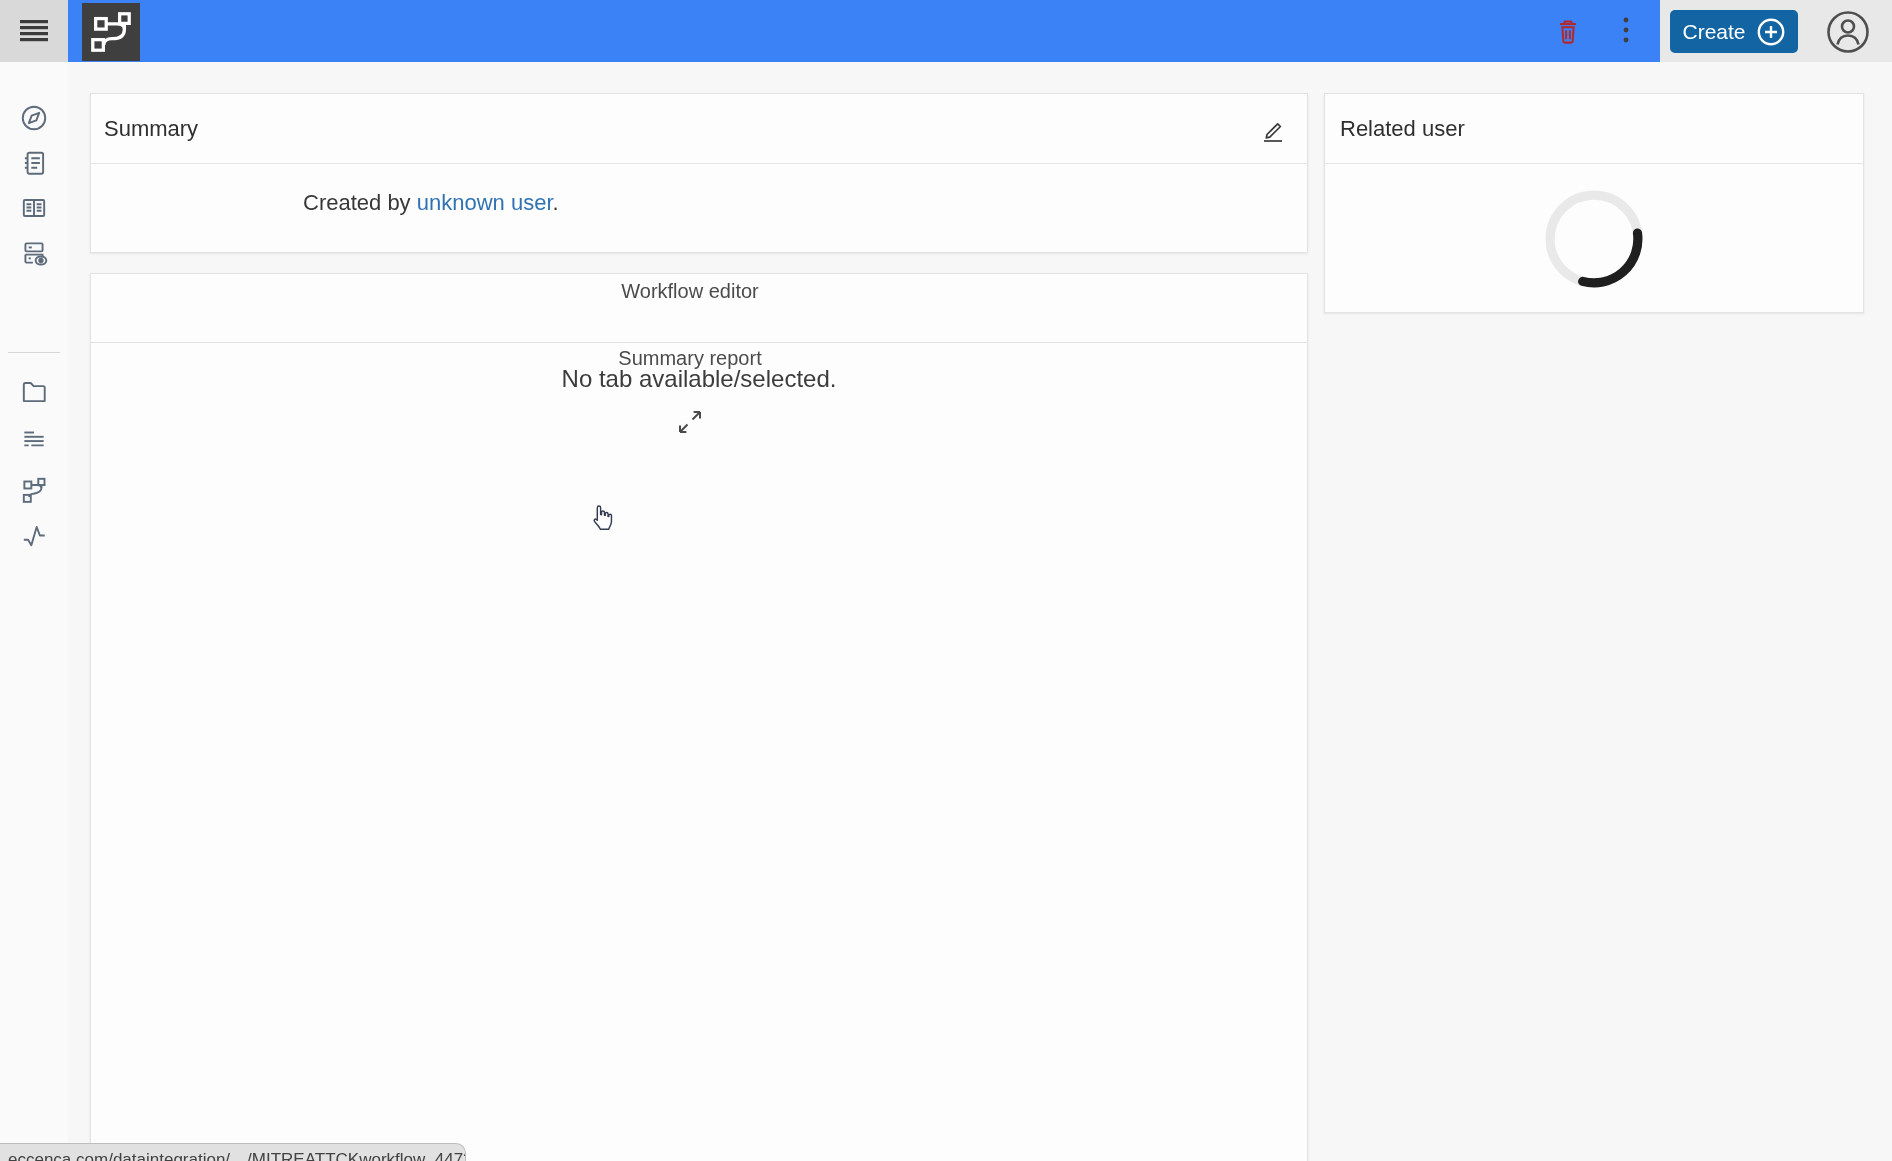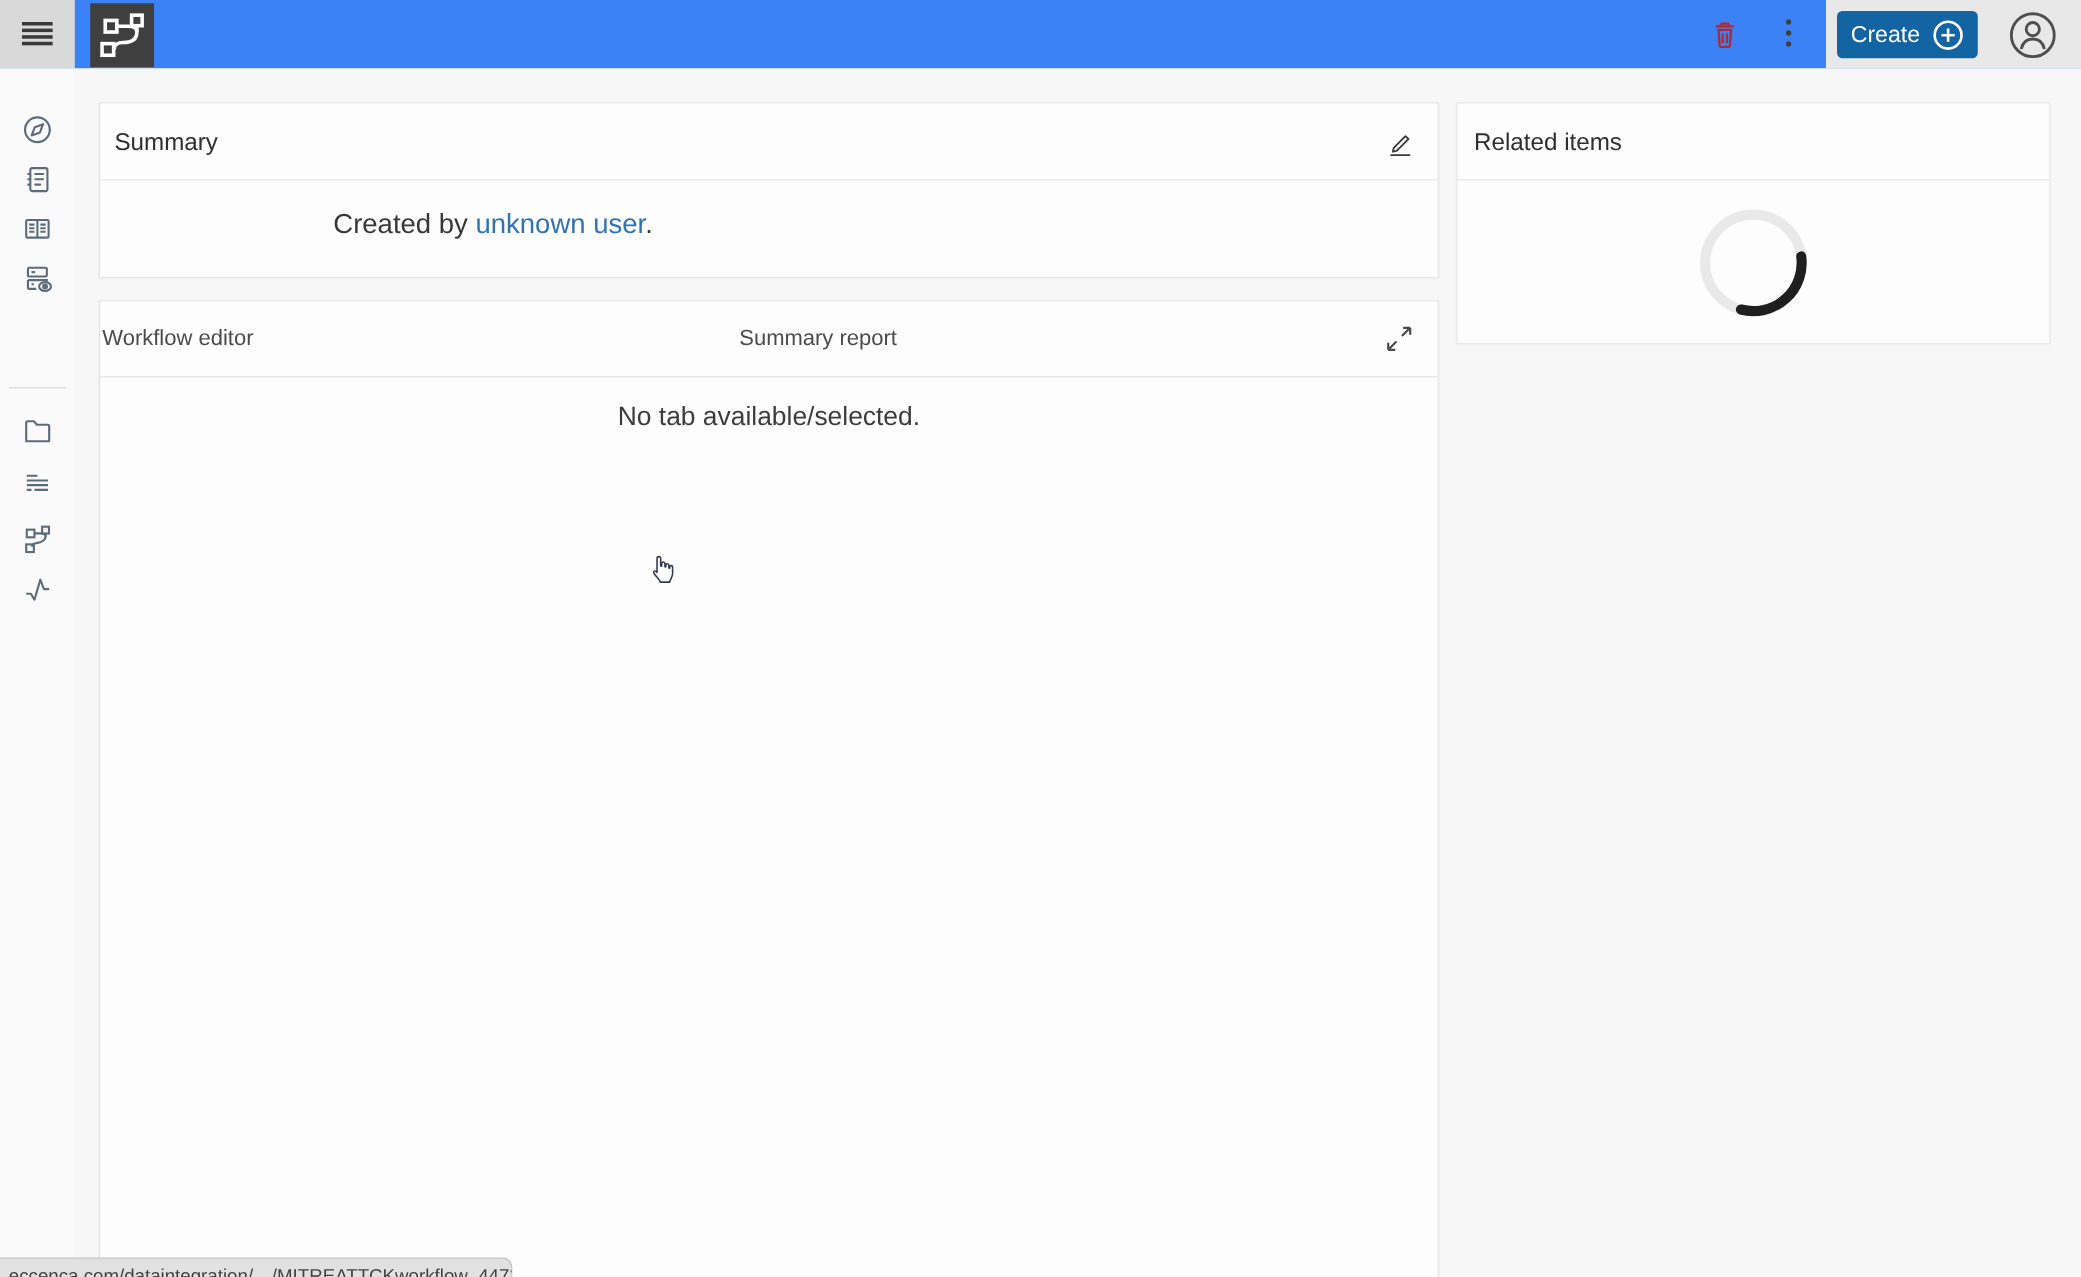--- a/index.html
+++ b/index.html
@@ -29,26 +29,26 @@
 
   
   .card { position:absolute; background:#fdfdfd; border:1px solid #e3e3e3;
     box-shadow:0 1px 2px rgba(0,0,0,0.08); }
   .card-header { height:69px; display:flex; align-items:center; }
   .card-title { font-size:22px; color:#2f2f2f; }
   .card-divider { height:0; border-top:1px solid #e4e4e4; }
 
   .summary-card { left:90px; top:93px; width:1218px; height:160px; }
   .summary-card .card-header { padding:0 20px 0 13px; justify-content:space-between; }
-  .summary-body { padding:26px 0 0 212px; font-size:25px; color:#383838; }
+  .summary-body { padding:26px 0 0 212px; font-size:22px; color:#383838; }
   .link { color:#3173b2; text-decoration:none; cursor:pointer; }
 
   .tabs-card { left:90px; top:273px; width:1218px; height:930px; }
   .tabs-header { height:69px; display:flex; align-items:center; justify-content:space-between; gap:32px;
-    padding-right:18px; border-bottom:1px solid #e0e0e0; }
+    padding-right:18px; border-bottom:1px solid #e0e0e0;flex-direction:column; }
   .tab { background:none; border:none; font-size:20px; color:#4b4b4b; cursor:pointer;
     font-family:"Liberation Sans",sans-serif; padding:6px 2px; }
   .tabs-empty { text-align:center; margin-top:22px; font-size:24px; color:#3c3c3c; }
 
   .related-card { left:1324px; top:93px; width:540px; height:220px; }
   .related-card .card-header { padding-left:15px; }
   .related-body { height:150px; display:flex; align-items:center; justify-content:center; }
   .spinner { animation:spin 1.2s linear infinite; }
   @keyframes spin { from{transform:rotate(0)} to{transform:rotate(360deg)} }
 
@@ -255,21 +255,21 @@
           <path d="M11.5 16.5 L4 24 M4 24 H10.4 M4 24 V17.6"></path>
         </svg>
       </span>
     </button>
   </div>
   <div class="tabs-empty">No tab available/selected.</div>
 </div>
 
 <div class="card related-card">
   <div class="card-header">
-    <span class="card-title">Related items</span>
+    <span class="card-title">Related user</span>
   </div>
   <div class="card-divider"></div>
   <div class="related-body">
     <span class="spinner">
       <svg width="98" height="98" viewBox="0 0 96 96" fill="none">
         <circle cx="48" cy="48" r="43" stroke="#e9e9e9" stroke-width="9"></circle>
         <path d="M90.6 42.2 A43 43 0 0 1 36.9 89.5" stroke="#1f1f1f" stroke-width="9" stroke-linecap="round"></path>
       </svg>
     </span>
   </div>

